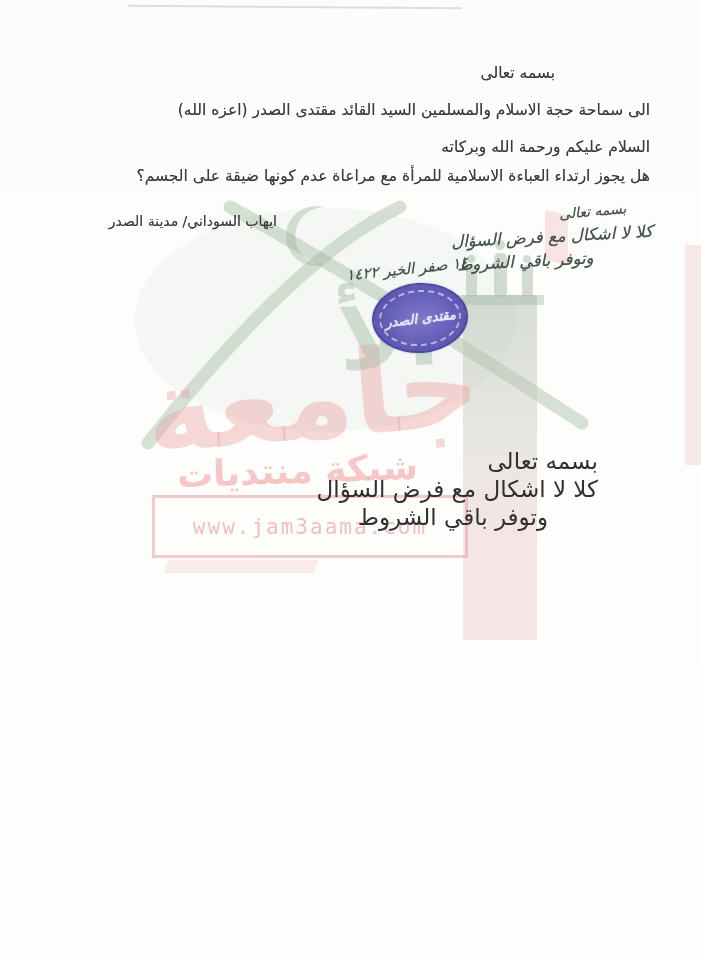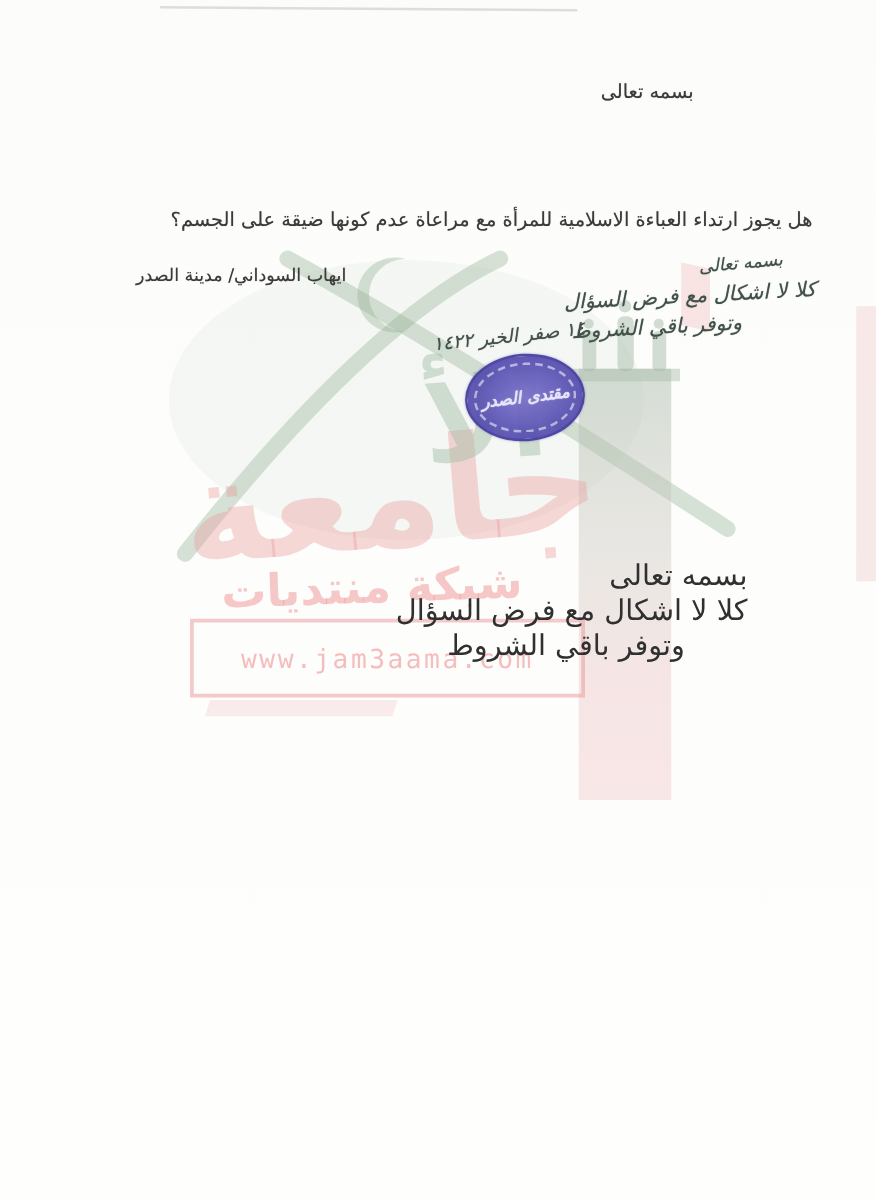--- a/index.html
+++ b/index.html
@@ -91,20 +91,22 @@
 
   <div class="wm-text wm-jamaa">جامعة</div>
   <div class="wm-text wm-alef">الأ</div>
   <div class="wm-text wm-network">شبكة منتديات</div>
   <div class="wm-urlbox">
     <span class="wm-url">www.jam3aama.com</span>
   </div>
   <div class="wm-bar"></div>
 
   <div class="typed l-basmala">بسمه تعالى</div>
+  <div class="typed l-addressee">الى سماحة حجة الاسلام والمسلمين السيد القائد مقتدى الصدر (اعزه الله)</div>
+  <div class="typed l-salutation">السلام عليكم ورحمة الله وبركاته</div>
   <div class="typed l-question">هل يجوز ارتداء العباءة الاسلامية للمرأة مع مراعاة عدم كونها ضيقة على الجسم؟</div>
   <div class="typed l-sender">ايهاب السوداني/ مدينة الصدر</div>
 
   <div class="hand h-basmala">بسمه تعالى</div>
   <div class="hand h-line1">كلا لا اشكال مع فرض السؤال</div>
   <div class="hand h-line2">وتوفر باقي الشروط</div>
   <div class="hand h-date">١٤ صفر الخير ١٤٢٢</div>
 
   <div class="stamp">
     <div class="stamp-inner">

